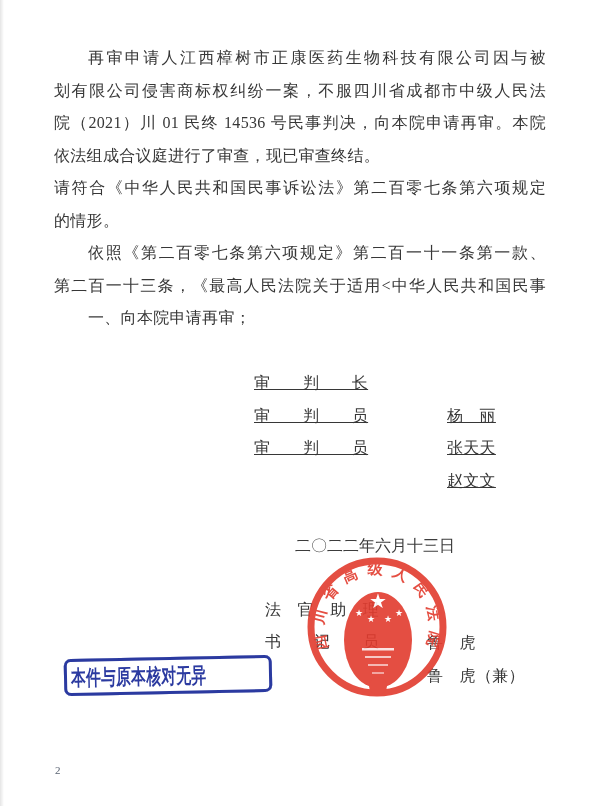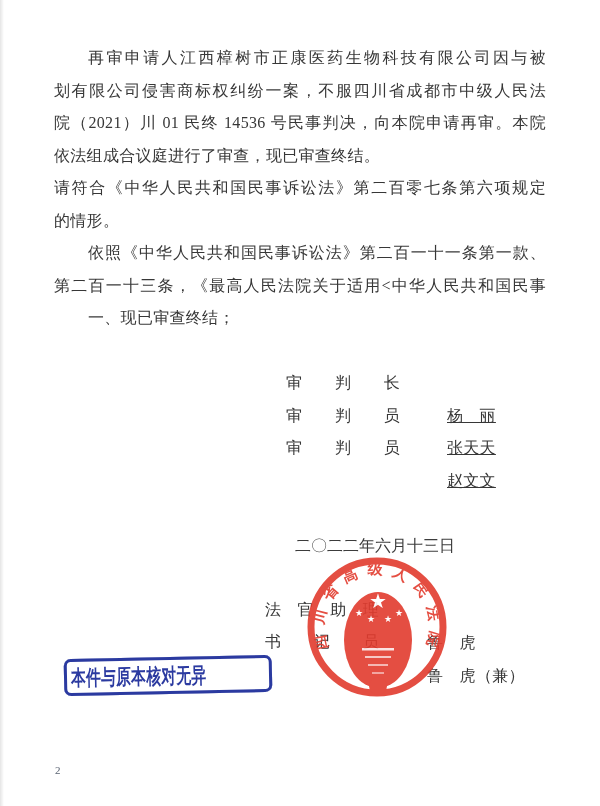--- a/index.html
+++ b/index.html
@@ -26,21 +26,21 @@
   }
   .line.fill {
     white-space: normal;
     text-align: justify;
     text-align-last: justify;
     text-justify: inter-character;
   }
   .line.indent { text-indent: 34px; }
   .line.blank { }
   .sig-row { position: relative; }
-  .sig-label { position: absolute; left: 232px; white-space: pre; }
+  .sig-label { position: absolute; left: 200px; white-space: pre; text-decoration: underline; }
   .sig-name  { position: absolute; left: 393px; white-space: pre; text-decoration: underline; }
   .aux-label { position: absolute; left: 211px; white-space: pre; font-family: Liberation Mono, monospace; }
   .aux-name  { position: absolute; left: 373px; white-space: pre; }
   .date-row { position: relative; z-index: 1; }
   .date-text { position: absolute; left: 241px; color: #3c3c3c; letter-spacing: 0; }
   .seal {
     position: absolute; left: 302px; top: 552px;
     width: 150px; height: 150px; z-index: 2;
     pointer-events: none;
   }
@@ -74,24 +74,24 @@
 <div class="content">
 
   <div class="line fill indent">再审申请人江西樟树市正康医药生物科技有限公司因与被</div>
   <div class="line fill">划有限公司侵害商标权纠纷一案，不服四川省成都市中级人民法</div>
   <div class="line fill">院（2021）川 01 民终 14536 号民事判决，向本院申请再审。本院</div>
   <div class="line">依法组成合议庭进行了审查，现已审查终结。</div>
 
   <div class="line fill">请符合《中华人民共和国民事诉讼法》第二百零七条第六项规定</div>
   <div class="line">的情形。</div>
 
-  <div class="line fill indent">依照《中华人民共和国民事诉讼法》第二百一十一条第一款、</div>
+  <div class="line fill indent">依照《第二百零七条第六项规定》第二百一十一条第一款、</div>
   <div class="line fill">第二百一十三条，《最高人民法院关于适用&lt;中华人民共和国民事</div>
 
-  <div class="line indent">一、现已审查终结；</div>
+  <div class="line indent">一、向本院申请再审；</div>
 
   <div class="line sig-row">
     <span class="sig-label">审　　判　　长</span>
     <span class="sig-name">杨　丽</span>
   </div>
   <div class="line sig-row">
     <span class="sig-label">审　　判　　员</span>
     <span class="sig-name">张天天</span>
   </div>
   <div class="line sig-row">

